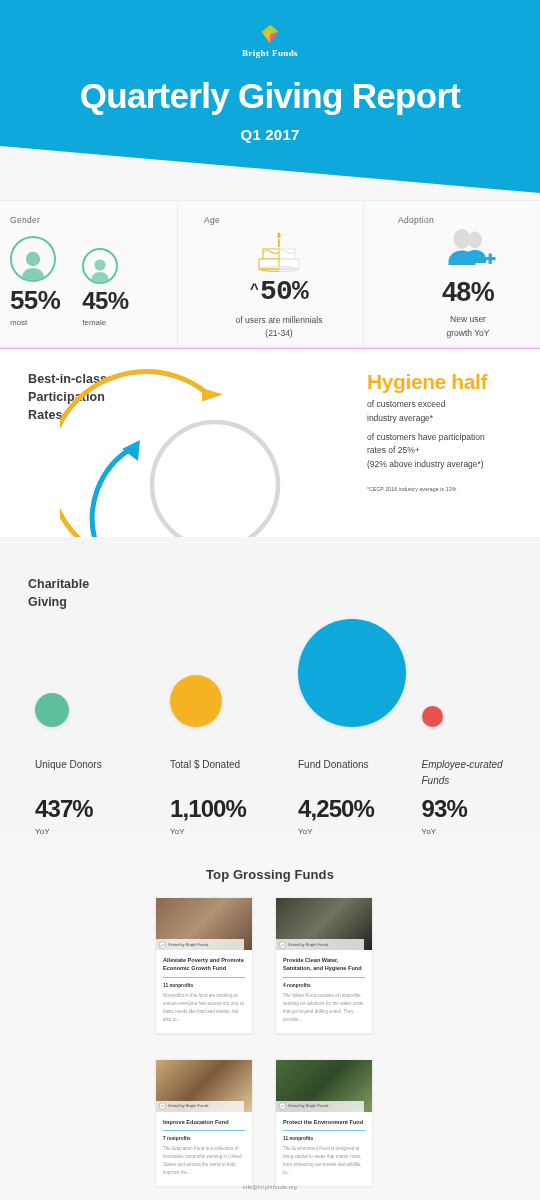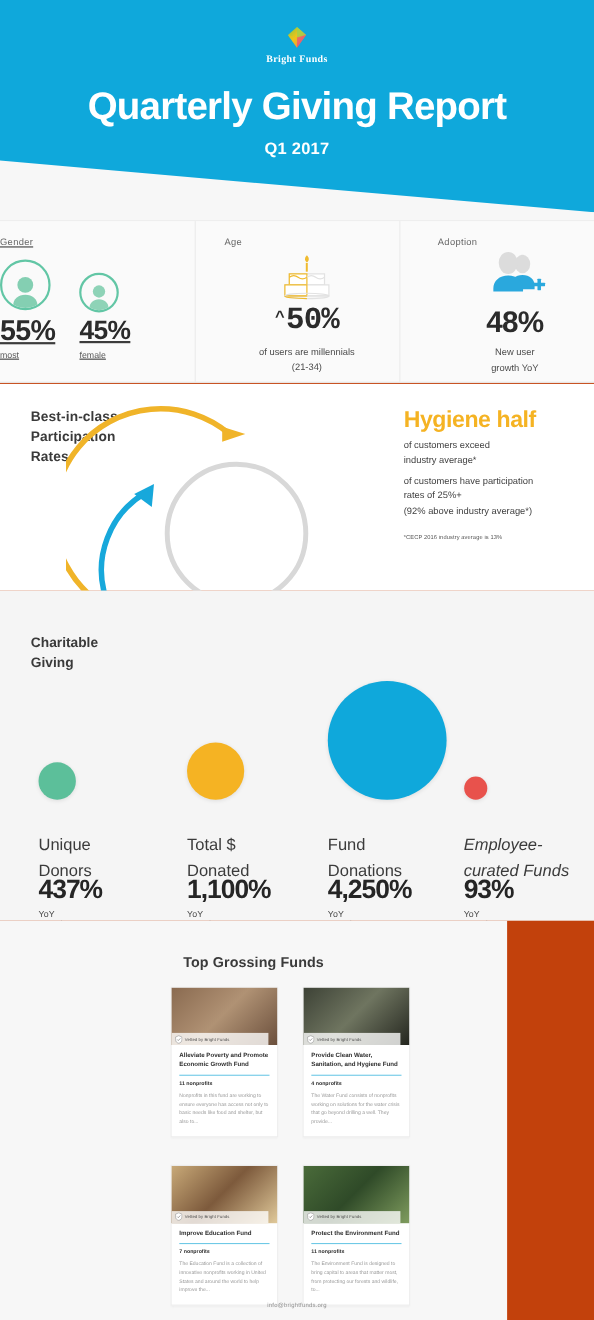--- a/index.html
+++ b/index.html
@@ -3,21 +3,21 @@
 <meta charset="utf-8">
 <style>
   * { margin:0; padding:0; box-sizing:border-box; }
   html,body { width:540px; }
   body {
     font-family:"Liberation Sans", sans-serif;
     background:#ffffff;
     color:#3c3c3c;
     -webkit-font-smoothing:antialiased;
   }
-  .page { width:540px; height:1200px; position:relative; overflow:hidden; background:#c2410c; }
+  .page { width:540px; height:1200px; position:relative; overflow:hidden; background:#f0abfc; }
 
   
   .header {
     position:absolute; top:0; left:0; width:540px; height:200px;
     overflow:hidden; background:#f7f7f7;
   }
   .header-fill {
     position:absolute; top:0; left:0; width:540px; height:200px;
     background:#0fa8db;
     clip-path:polygon(0 0, 540px 0, 540px 193px, 0 146px);
@@ -44,21 +44,21 @@
   }
 
   
   .stats {
     position:absolute; top:200px; left:0; width:540px; height:148px;
     background:#fafafa; display:flex;
     border-top:1px solid #eeeeee; border-bottom:1px solid #e9e9e9;
   }
   .stat-cell { position:relative; padding:14px 0 0 0; }
   .stat-cell + .stat-cell { border-left:1px solid #ebebeb; }
-  .cell-gender { width:177px; padding-left:0;text-decoration:underline; }
+  .cell-gender { width:177px; padding-left:10px; }
   .cell-age    { width:186px; padding-left:26px; }
   .cell-adopt  { width:177px; padding-left:34px; }
   .stat-label {
     font-size:8.5px; color:#666; letter-spacing:.3px; font-weight:400;
   }
 
   
   .gender-row { display:flex; align-items:flex-end; gap:22px; margin-top:11px; }
   .gender-item { text-align:left; }
   .g-circle {
@@ -122,33 +122,33 @@
     background:#f5f5f5;
   }
   .giving-title {
     position:absolute; left:28px; top:38px;
     font-size:12.5px; line-height:1.45; font-weight:700; color:#3a3a3a;
   }
   .bubbles { position:absolute; left:0; top:60px; width:540px; height:230px; }
   .bub-col { position:absolute; }
   .bub-circle { border-radius:50%; position:absolute; box-shadow:0 1px 4px rgba(0,0,0,.10); }
   .bub-label {
-    position:absolute; font-size:15px; color:#3b3b3b; line-height:1.55;
+    position:absolute; font-size:10px; color:#3b3b3b; line-height:1.55;
     width:96px;
   }
   .bub-value {
     position:absolute; font-size:24px; font-weight:700; color:#252525;
     letter-spacing:-0.9px; line-height:1;
   }
   .bub-sub {
     position:absolute; font-size:8px; color:#4a4a4a; letter-spacing:.1px;
   }
 
   
-  .funds { position:absolute; top:837px; left:0; width:461px; height:363px; background:#f7f7f7; }
+  .funds { position:absolute; top:837px; left:0; width:540px; height:363px; background:#f7f7f7; }
   .funds-title {
     text-align:center; font-size:13px; font-weight:700; color:#3a3a3a;
     padding-top:30px; letter-spacing:.1px;
   }
   .cards {
     position:absolute; top:60px; left:155px; width:240px;
     display:flex; flex-wrap:wrap; gap:25px 22px;
   }
   .card {
     width:98px; background:#ffffff; border:1px solid #ececec;

